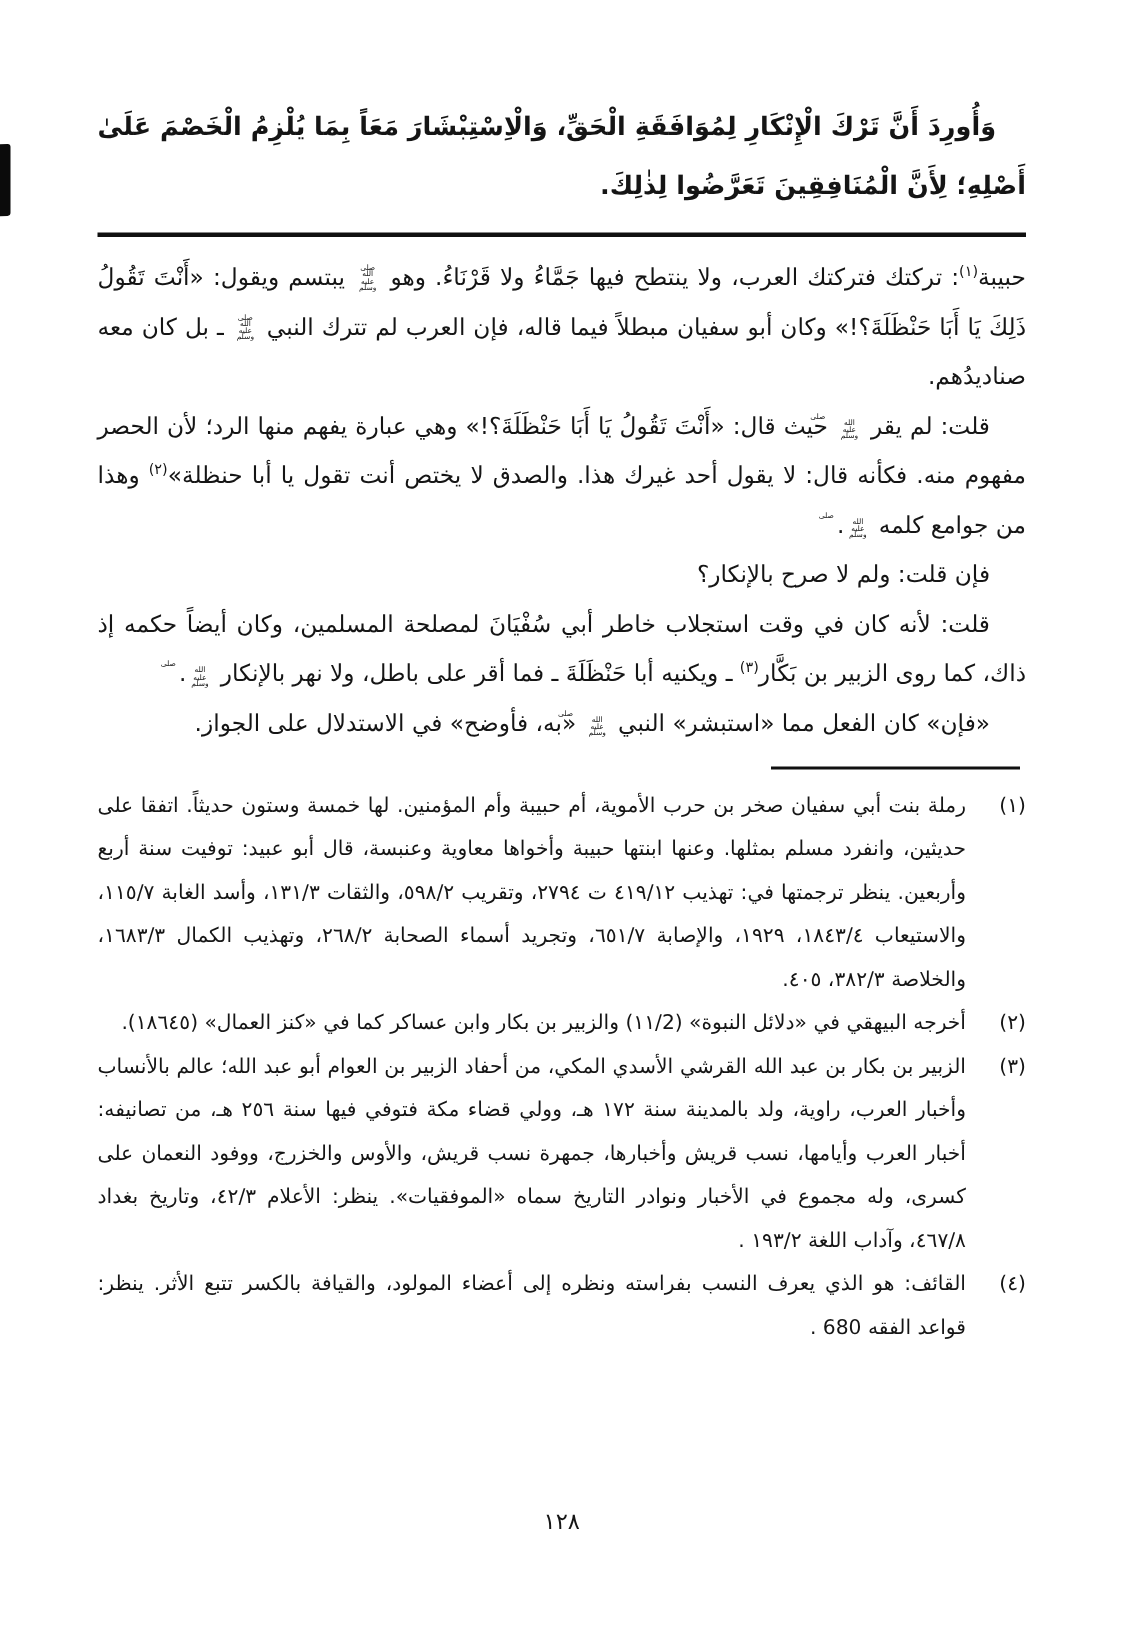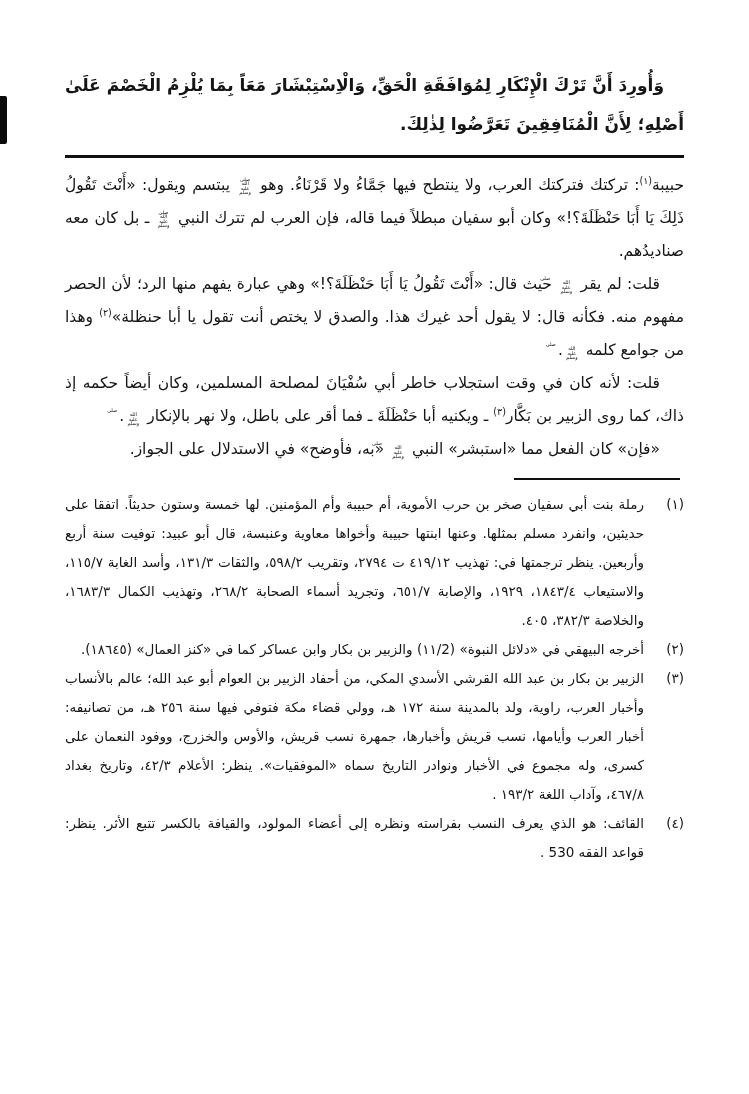--- a/index.html
+++ b/index.html
@@ -53,20 +53,21 @@
 
   <div class="content">
 
     <div class="matn">وَأُورِدَ أَنَّ تَرْكَ الْإِنْكَارِ لِمُوَافَقَةِ الْحَقِّ، وَالْاِسْتِبْشَارَ مَعَاً بِمَا يُلْزِمُ الْخَصْمَ عَلَىٰ أَصْلِهِ؛ لِأَنَّ الْمُنَافِقِينَ تَعَرَّضُوا لِذٰلِكَ.</div>
 
     <div class="rule-main"></div>
 
     <div class="commentary">
       <p class="para no-indent">حبيبة<sup class="fnref">(١)</sup>: تركتك فتركتك العرب، ولا ينتطح فيها جَمَّاءُ ولا قَرْنَاءُ. وهو <span class="saw">صلى الله عليه وسلم</span> يبتسم ويقول: «أَنْتَ تَقُولُ ذَلِكَ يَا أَبَا حَنْظَلَةَ؟!» وكان أبو سفيان مبطلاً فيما قاله، فإن العرب لم تترك النبي <span class="saw">صلى الله عليه وسلم</span> ـ بل كان معه صناديدُهم.</p>
       <p class="para">قلت: لم يقر <span class="saw">صلى الله عليه وسلم</span> حيث قال: «أَنْتَ تَقُولُ يَا أَبَا حَنْظَلَةَ؟!» وهي عبارة يفهم منها الرد؛ لأن الحصر مفهوم منه. فكأنه قال: لا يقول أحد غيرك هذا. والصدق لا يختص أنت تقول يا أبا حنظلة»<sup class="fnref">(٢)</sup> وهذا من جوامع كلمه <span class="saw">صلى الله عليه وسلم</span>.</p>
+      <p class="para">فإن قلت: ولم لا صرح بالإنكار؟</p>
       <p class="para">قلت: لأنه كان في وقت استجلاب خاطر أبي سُفْيَانَ لمصلحة المسلمين، وكان أيضاً حكمه إذ ذاك، كما روى الزبير بن بَكَّار<sup class="fnref">(٣)</sup> ـ ويكنيه أبا حَنْظَلَةَ ـ فما أقر على باطل، ولا نهر بالإنكار <span class="saw">صلى الله عليه وسلم</span>.</p>
       <p class="para">«فإن» كان الفعل مما «استبشر» النبي <span class="saw">صلى الله عليه وسلم</span> «به، فأوضح» في الاستدلال على الجواز.</p>
     </div>
 
     <div class="rule-foot"></div>
 
     <div class="footnotes">
       <div class="fn">
         <span class="fn-label">(١)</span>
         <span class="fn-text">رملة بنت أبي سفيان صخر بن حرب الأموية، أم حبيبة وأم المؤمنين. لها خمسة وستون حديثاً. اتفقا على حديثين، وانفرد مسلم بمثلها. وعنها ابنتها حبيبة وأخواها معاوية وعنبسة، قال أبو عبيد: توفيت سنة أربع وأربعين. ينظر ترجمتها في: تهذيب ٤١٩/١٢ ت ٢٧٩٤، وتقريب ٥٩٨/٢، والثقات ١٣١/٣، وأسد الغابة ١١٥/٧، والاستيعاب ١٨٤٣/٤، ١٩٢٩، والإصابة ٦٥١/٧، وتجريد أسماء الصحابة ٢٦٨/٢، وتهذيب الكمال ١٦٨٣/٣، والخلاصة ٣٨٢/٣، ٤٠٥.</span>
@@ -74,20 +75,21 @@
       <div class="fn">
         <span class="fn-label">(٢)</span>
         <span class="fn-text">أخرجه البيهقي في «دلائل النبوة» (١١/2) والزبير بن بكار وابن عساكر كما في «كنز العمال» (١٨٦٤٥).</span>
       </div>
       <div class="fn">
         <span class="fn-label">(٣)</span>
         <span class="fn-text">الزبير بن بكار بن عبد الله القرشي الأسدي المكي، من أحفاد الزبير بن العوام أبو عبد الله؛ عالم بالأنساب وأخبار العرب، راوية، ولد بالمدينة سنة ١٧٢ هـ، وولي قضاء مكة فتوفي فيها سنة ٢٥٦ هـ، من تصانيفه: أخبار العرب وأيامها، نسب قريش وأخبارها، جمهرة نسب قريش، والأوس والخزرج، ووفود النعمان على كسرى، وله مجموع في الأخبار ونوادر التاريخ سماه «الموفقيات». ينظر: الأعلام ٤٢/٣، وتاريخ بغداد ٤٦٧/٨، وآداب اللغة ١٩٣/٢ .</span>
       </div>
       <div class="fn">
         <span class="fn-label">(٤)</span>
-        <span class="fn-text">القائف: هو الذي يعرف النسب بفراسته ونظره إلى أعضاء المولود، والقيافة بالكسر تتبع الأثر. ينظر: قواعد الفقه 530 .</span>
+        <span class="fn-text">القائف: هو الذي يعرف النسب بفراسته ونظره إلى أعضاء المولود، والقيافة بالكسر تتبع الأثر. ينظر: قواعد الفقه 680 .</span>
       </div>
     </div>
 
   </div>
 
+  <div class="page-number">١٢٨</div>
 
 </div>
 
 </body></html>

